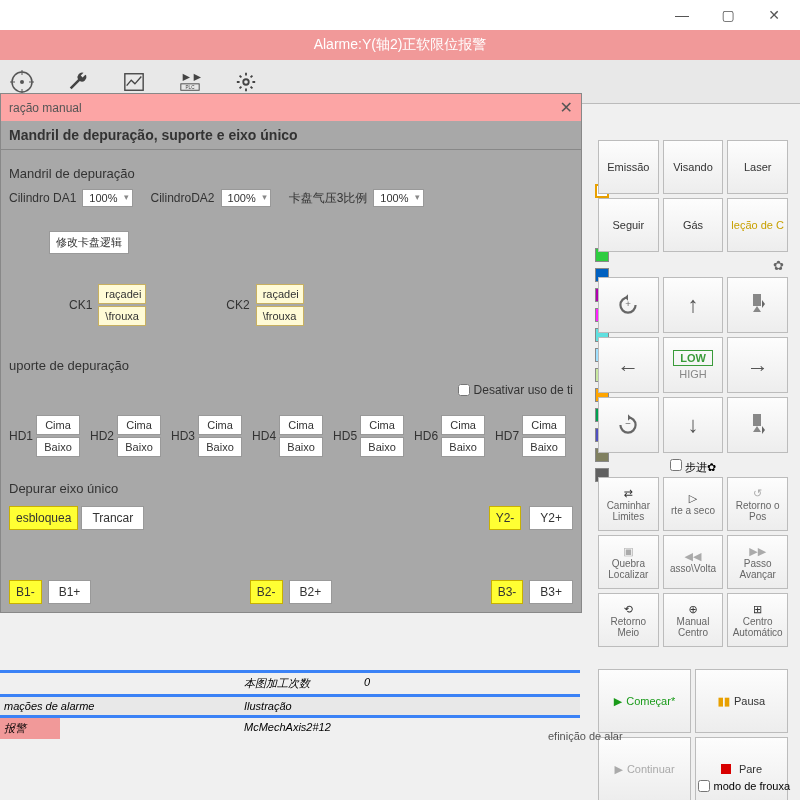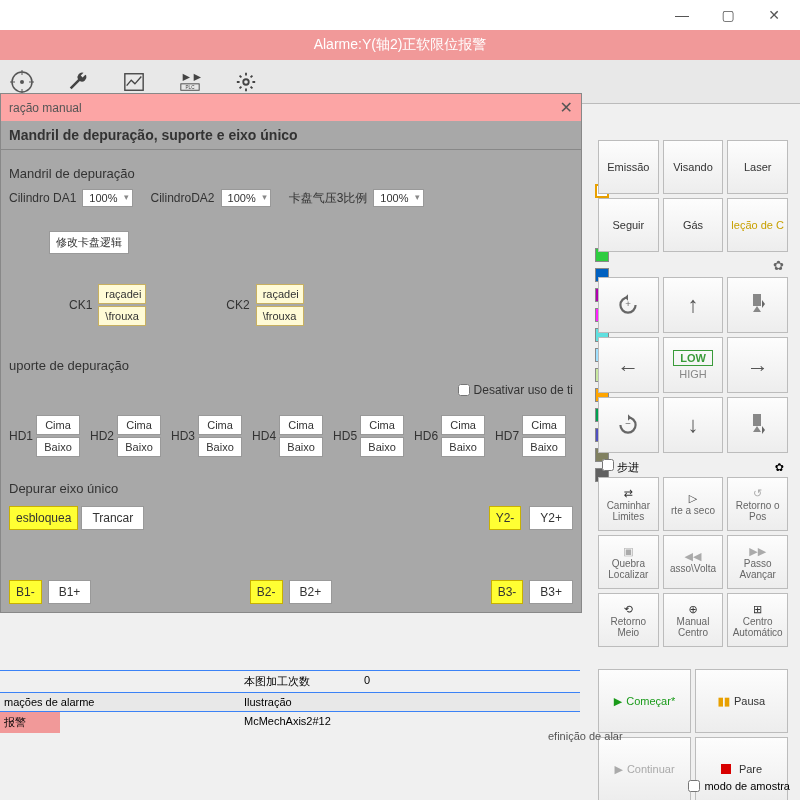--- a/index.html
+++ b/index.html
@@ -17,21 +17,21 @@
 .grid3 { display: grid; grid-template-columns: repeat(3, 1fr); gap: 4px; margin-bottom: 4px; }
 .rbtn { background: linear-gradient(#fdfdfd,#ededed); border: 1px solid #bcbcbc; height: 54px; font-size: 11px; display: flex; align-items: center; justify-content: center; text-align: center; color: #333; position: relative; flex-direction: column; }
 .rbtn.tall { height: 64px; }
 .rbtn .sub { font-size: 10px; color: #666; }
 .rbtn.yellow-text { color: #c8a000; }
 .rbtn.green-text { color: #1a9b1a; }
 .rbtn.grey-text { color: #aaa; }
 .rbtn .pause-bars { color: #e8a000; font-weight: bold; }
 .rbtn .stop-sq { width: 10px; height: 10px; background: #d80000; display: inline-block; margin-right: 4px; }
 .gear-row { text-align: right; padding: 2px 4px; font-size: 13px; color: #666; }
-.step-row { display: flex; align-items: center; padding: 2px 4px; font-size: 11px; justify-content: space-between; }
+.step-row { display: flex; align-items: center; padding: 2px 4px; font-size: 11px; justify-content: center; }
 
 .nav-btn { background: linear-gradient(#fdfdfd,#ededed); border: 1px solid #bcbcbc; height: 56px; display: flex; align-items: center; justify-content: center; font-size: 22px; color: #555; }
 .low-high { display: flex; flex-direction: column; gap: 2px; align-items: center; justify-content: center; font-size: 11px; }
 .low-box { border: 1px solid #3a9b3a; color: #3a9b3a; padding: 1px 6px; font-weight: bold; }
 
 .color-strip { position: absolute; left: 592px; top: 140px; width: 20px; display: flex; flex-direction: column; gap: 6px; align-items: center; }
 .cswatch { width: 14px; height: 14px; border: 1px solid #888; }
 .camada-label { writing-mode: vertical-rl; font-size: 10px; color: #666; }
 
 .dialog { position: absolute; left: 0; top: 93px; width: 582px; background: #a8a8a8; border: 1px solid #888; }
@@ -54,21 +54,21 @@
 .hd-btns .small-btn { width: 44px; text-align: center; }
 .checkbox-row { display: flex; align-items: center; gap: 4px; margin-top: 10px; justify-content: flex-end; }
 input[type=checkbox]{width:12px;height:12px;}
 .yellow-btn { background: #ffff33; border: 1px solid #c8b000; padding: 4px 6px; font-size: 12px; }
 .white-btn { background: #fff; border: 1px solid #999; padding: 4px 10px; font-size: 12px; }
 .axis-row { display: flex; gap: 10px; align-items: center; margin-top: 10px; justify-content: space-between; }
 .bottom-btn-row { display: flex; gap: 8px; margin-top: 50px; justify-content: space-between; }
 .bottom-group { display: flex; gap: 6px; }
 
 .status-below { position: absolute; left: 0; top: 670px; width: 580px; font-size: 11px; }
-.stat-row { display: flex; border-top: 1px solid #3b82f6; }
+.stat-row { display: flex; border-top: 3px solid #3b82f6; font-style: italic; }
 .stat-cell { padding: 3px 4px; }
 .alarm-cell { background: #f19999; }
 .alarm-def { position: absolute; left: 548px; top: 730px; font-size: 11px; color: #555; }
 .sample-mode { position: absolute; right: 10px; bottom: 8px; font-size: 11px; display: flex; align-items: center; gap: 4px; }
 svg { display: block; }
 </style>
 </head>
 <body>
 
 <div class="titlebar">
@@ -401,14 +401,14 @@
   <div class="stat-row">
     <div class="stat-cell alarm-cell" style="width:60px">报警</div>
     <div class="stat-cell" style="width:180px"></div>
     <div class="stat-cell">McMechAxis2#12</div>
   </div>
 </div>
 <div class="alarm-def">efinição de alar</div>
 
 <div class="sample-mode">
   <input type="checkbox" style="">
-  <span>modo de amostra</span>
+  <span>modo de frouxa</span>
 </div>
 
 </body></html>

